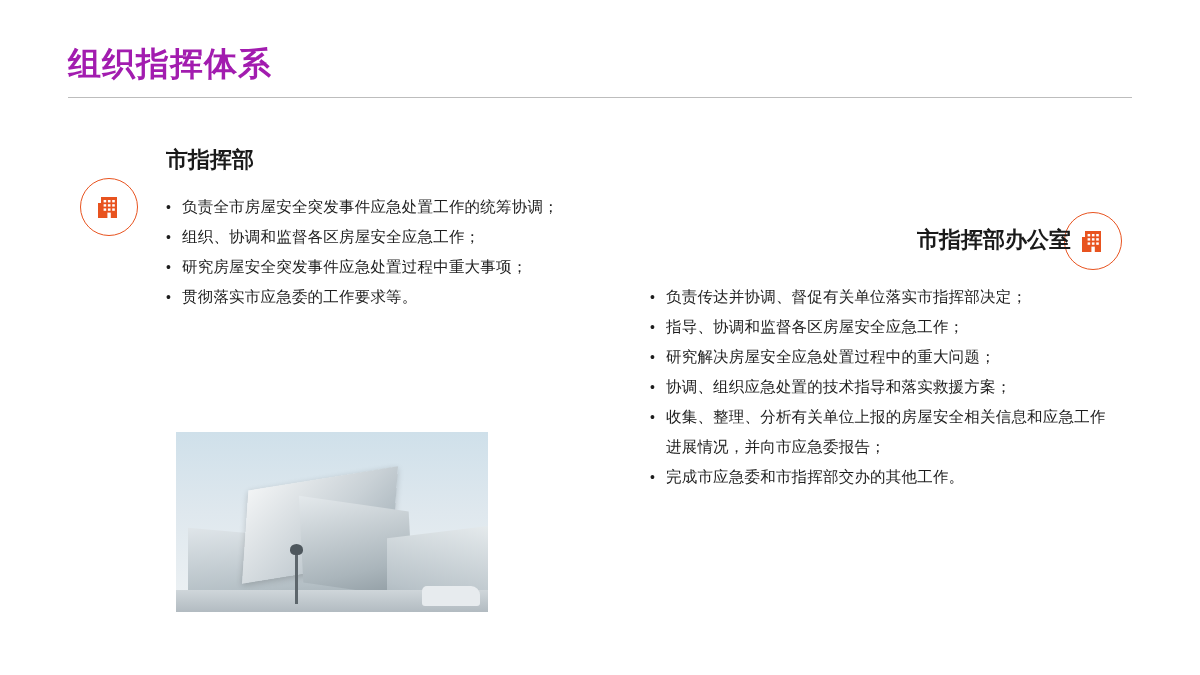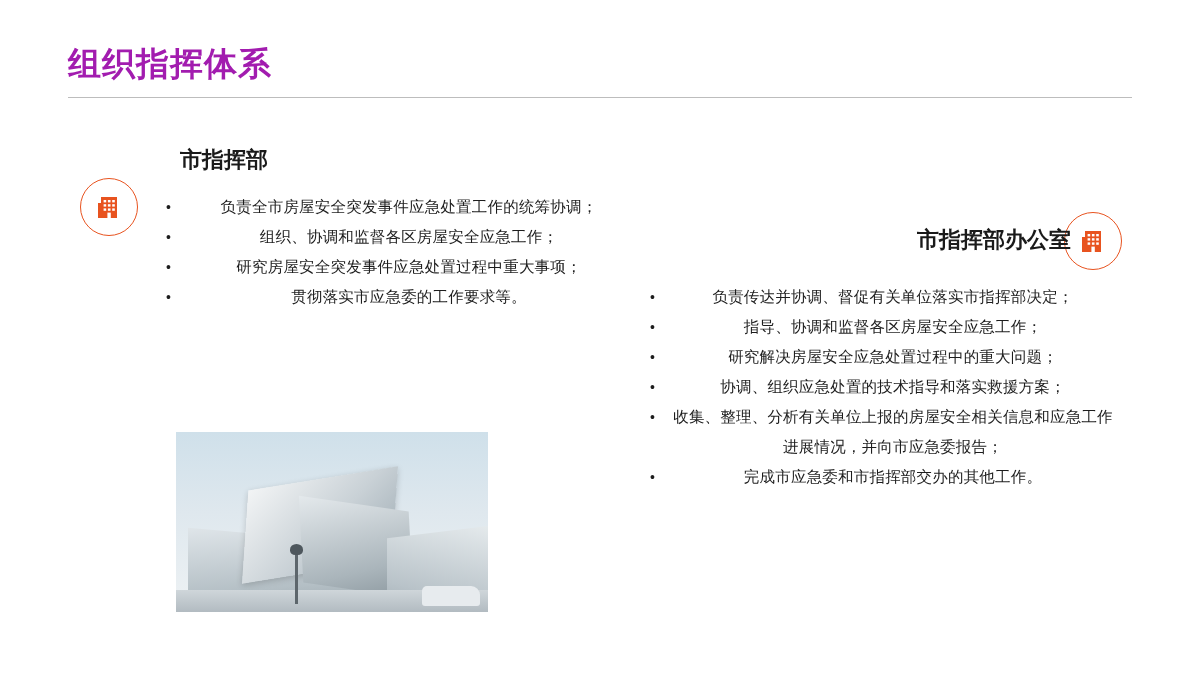--- a/index.html
+++ b/index.html
@@ -51,36 +51,35 @@
 
   
   #left-icon { left: 80px; top: 178px; }
 
   .block-heading {
     position: absolute;
     font-size: 22px;
     font-weight: bold;
     color: #1a1a1a;
   }
-  #left-heading { left: 180px; top: 145px; }
+  #left-heading { left: 166px; top: 145px; }
 
   .bullet-list {
     position: absolute;
     margin: 0;
     padding: 0;
     list-style: none;
   }
   .bullet-list li {
     position: relative;
     padding-left: 16px;
     font-size: 15.5px;
     line-height: 30px;
     color: #1d1d1d;
     letter-spacing: 0.2px;
-    text-align: center;
   }
   .bullet-list li::before {
     content: "•";
     position: absolute;
     left: 0;
     top: 0;
     color: #1d1d1d;
     font-size: 14px;
   }
 

